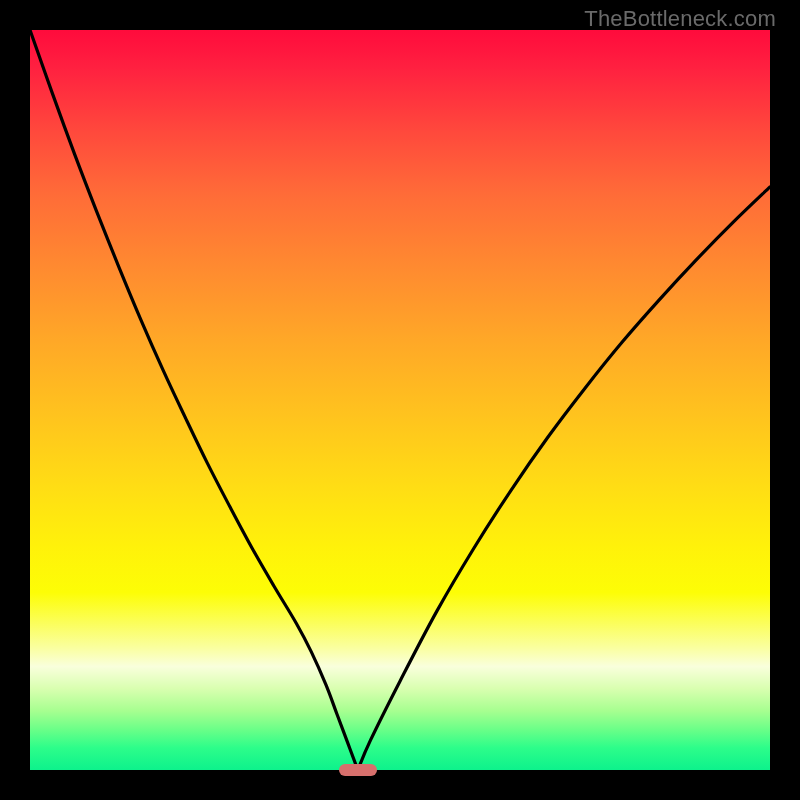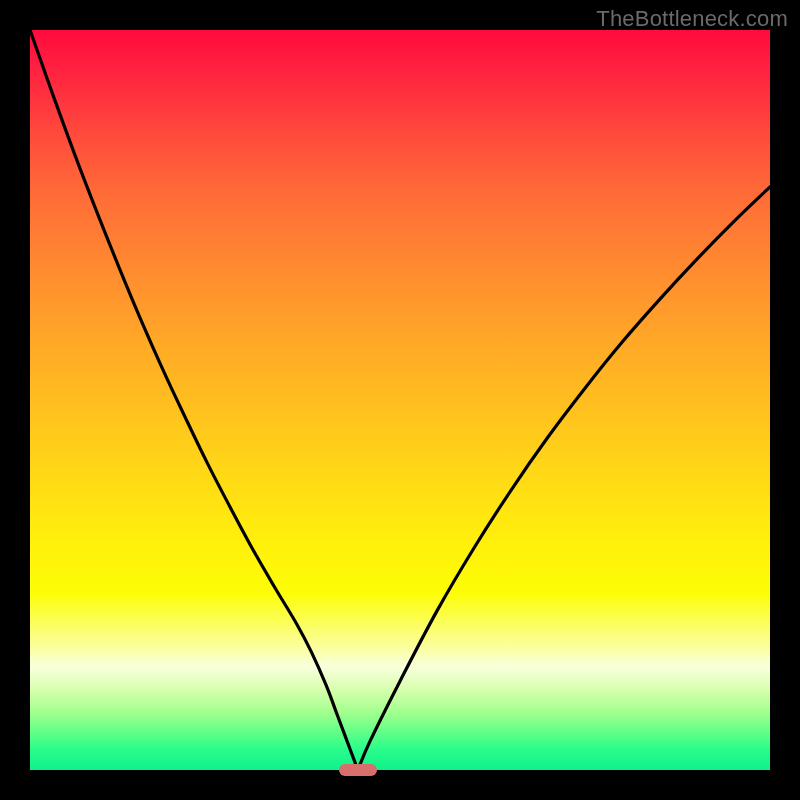--- a/index.html
+++ b/index.html
@@ -26,21 +26,21 @@
         #f9ffdc 86%,
         #d9ffb0 89%,
         #a7ff90 92%,
         #6bff88 94.5%,
         #2dfd8a 97%,
         #0df28c 100%);
     }
     .watermark {
       position: absolute;
       top: 6px;
-      right: 12px;
+      right: 24px;
       font-family: Arial, Helvetica, sans-serif;
       font-size: 22px;
       color: #6a6a6a;
       font-weight: 400;
       letter-spacing: .2px;
     }
     .curve-svg {
       position: absolute;
       left: 0; top: 0;
       width: 740px; height: 740px;

